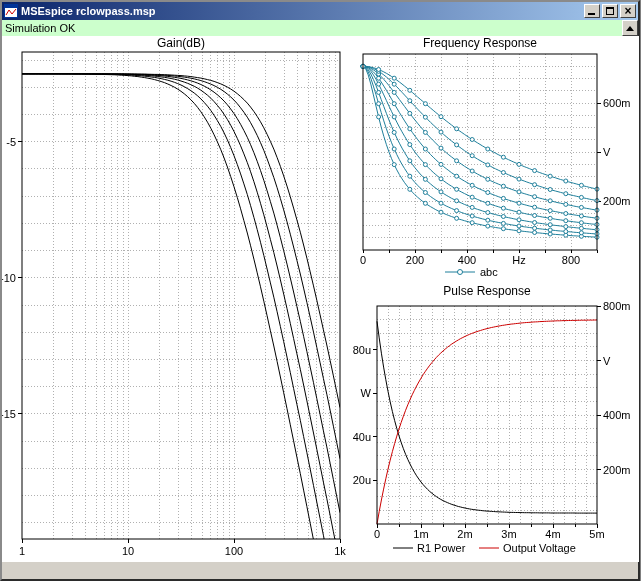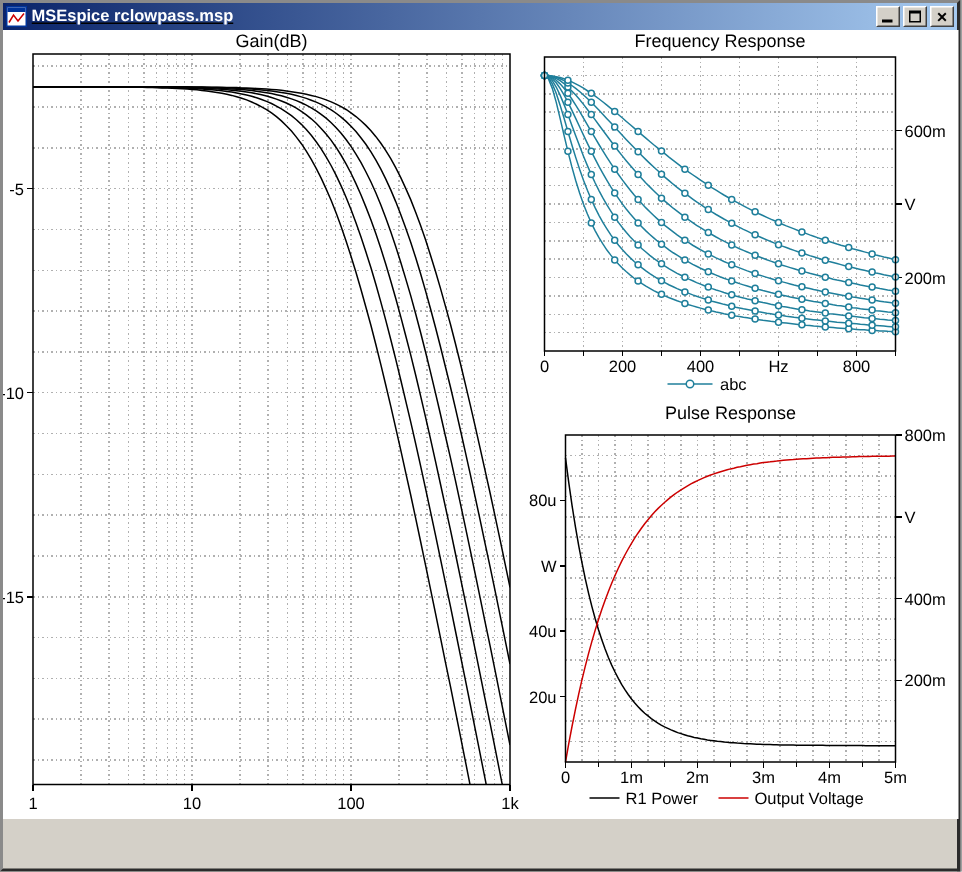--- a/index.html
+++ b/index.html
@@ -1,18 +1,18 @@
 <!DOCTYPE html>
 <html><head>
 <meta charset="utf-8">
 <style>
   html,body{margin:0;padding:0;background:#808080;cursor:default;}
   .window{position:relative;width:640px;height:581px;box-sizing:border-box;background:#d4d0c8;
     border:2px solid;border-color:#8a8a8a #2b2b2b #2b2b2b #8a8a8a;
-    font-family:"Liberation Sans",sans-serif;text-decoration:underline;-webkit-font-smoothing:none;}
+    font-family:"Liberation Sans",sans-serif;-webkit-font-smoothing:none;}
   .titlebar{height:18px;display:flex;align-items:center;background:linear-gradient(to right,#0a246a,#a6caf0);padding:0 2px;}
   .app-icon{width:14px;height:14px;margin-right:3px;flex:0 0 auto;}
   .title-text{color:#fff;font-size:11px;font-weight:bold;flex:1;white-space:nowrap;overflow:hidden;line-height:18px;}
   .tb-buttons{display:flex;}
   .tb-btn{width:16px;height:14px;margin-left:2px;background:#d4d0c8;position:relative;
     border:1px solid;border-color:#ffffff #404040 #404040 #ffffff;box-sizing:border-box;}
   .glyph-min{position:absolute;left:3px;bottom:2px;width:7px;height:2px;background:#000;}
   .glyph-max{position:absolute;left:3px;top:2px;width:8px;height:8px;border:1px solid #000;border-top-width:2px;box-sizing:border-box;}
   .glyph-close{position:absolute;left:0;top:0;width:100%;height:100%;text-align:center;
     font-size:12px;line-height:12px;font-weight:bold;color:#000;}
@@ -47,20 +47,28 @@
       <div class="tb-btn">
         <div class="glyph-max"></div>
       </div>
       <div class="tb-btn">
         <div class="glyph-close">×</div>
       </div>
     </div>
   </div>
 
 
+  <div class="statusrow">
+    <div class="statusbar">
+      <span>Simulation OK</span>
+    </div>
+    <div class="scroll-up">
+      <div class="tri-up"></div>
+    </div>
+  </div>
 
   <div class="content">
     <svg id="chart-gain" width="345" height="526" style="left:0px;top:0px">
         <g stroke="#b0b0b0" stroke-dasharray="1,2" shape-rendering="crispEdges">
           <line x1="51.909179540382006" y1="16" x2="51.909179540382006" y2="503"></line>
           <line x1="70.57485300028422" y1="16" x2="70.57485300028422" y2="503"></line>
           <line x1="83.81835908076401" y1="16" x2="83.81835908076401" y2="503"></line>
           <line x1="94.090820459618" y1="16" x2="94.090820459618" y2="503"></line>
           <line x1="102.48403254066623" y1="16" x2="102.48403254066623" y2="503"></line>
           <line x1="109.58039224151122" y1="16" x2="109.58039224151122" y2="503"></line>

